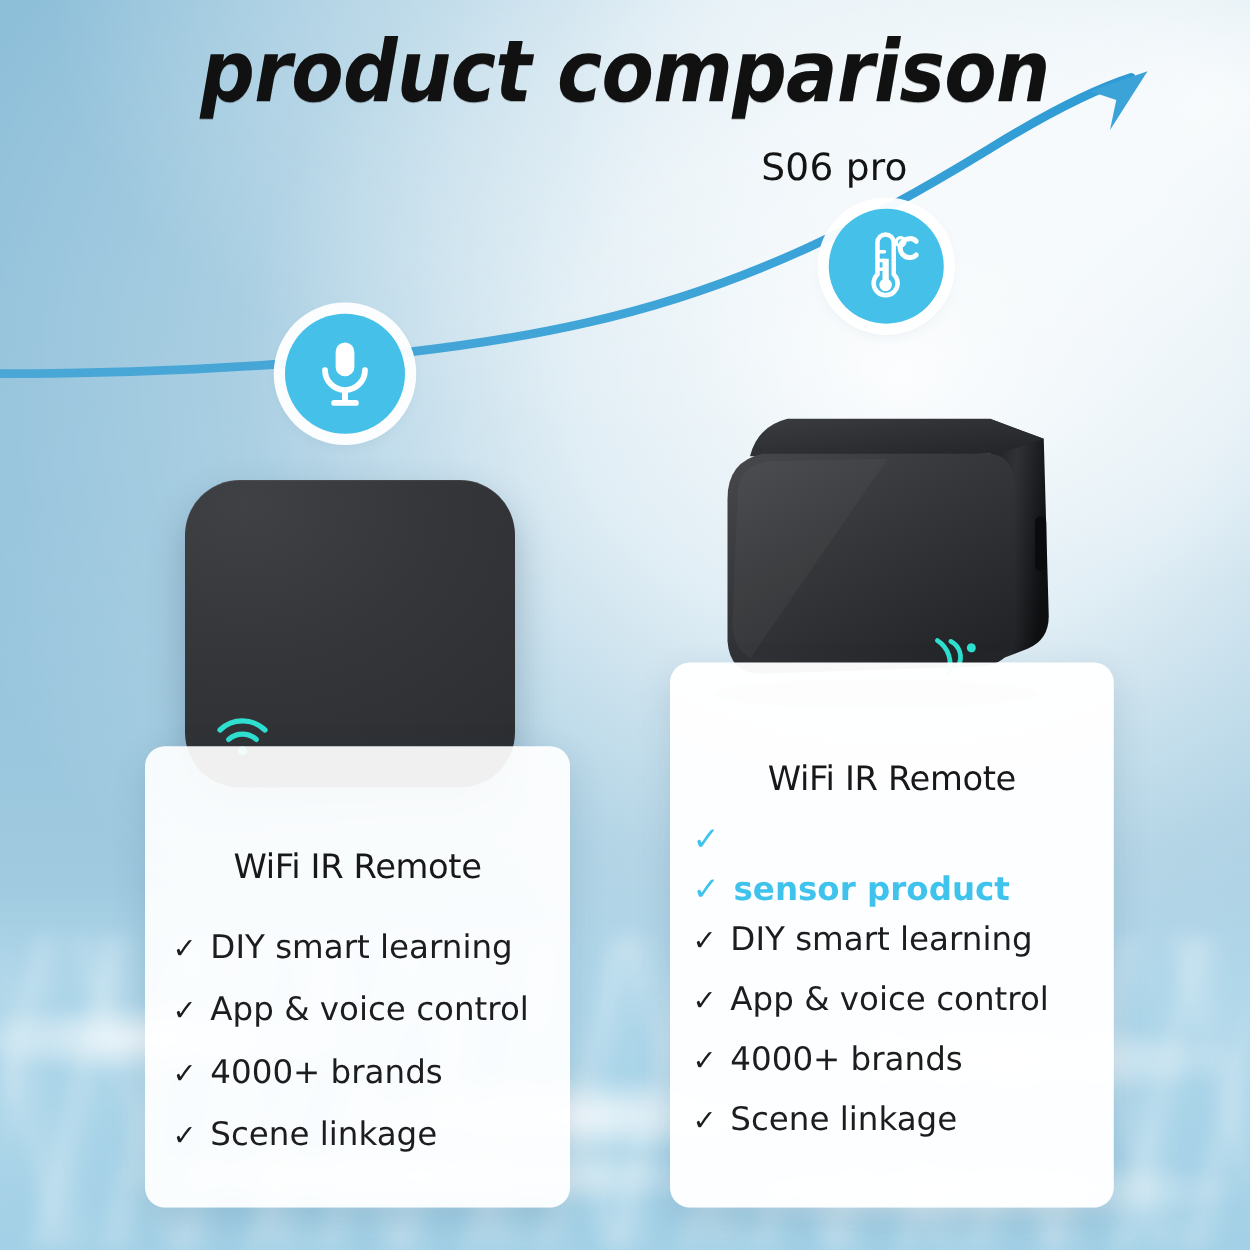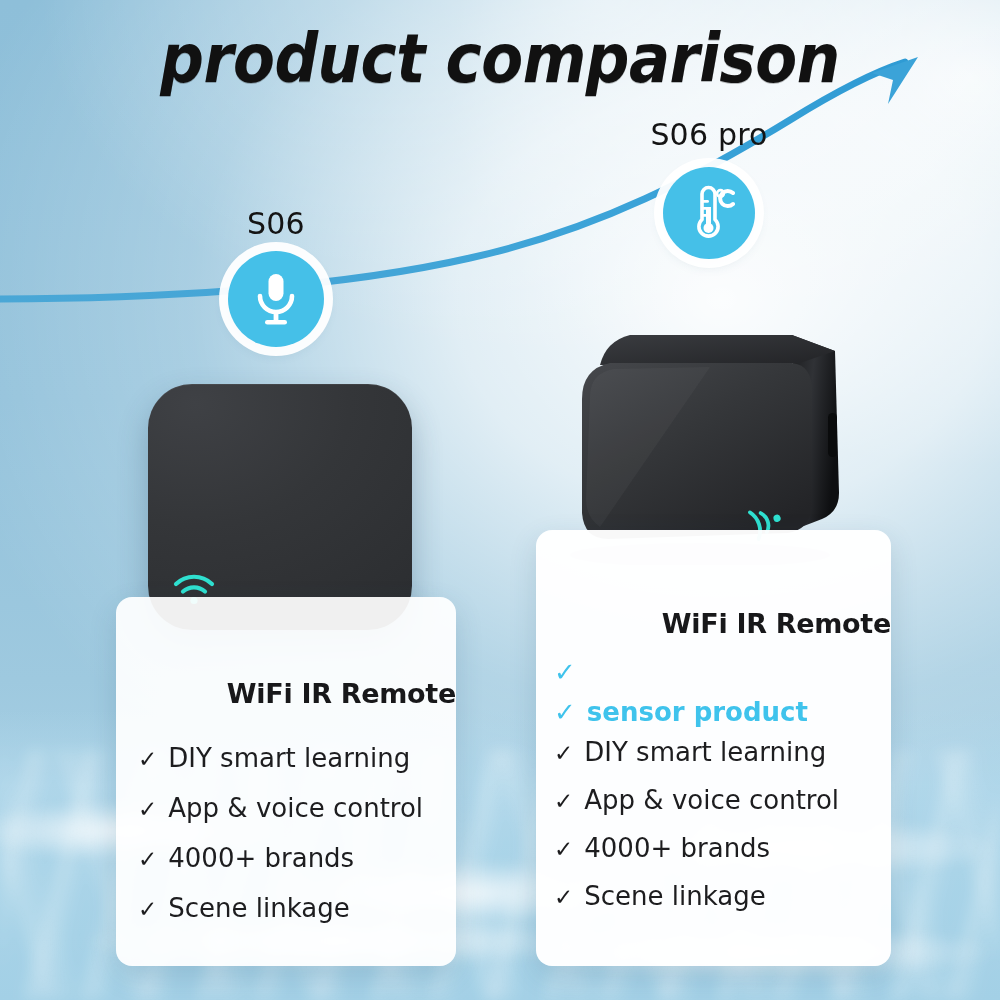--- a/index.html
+++ b/index.html
@@ -76,21 +76,21 @@
     position: absolute;
     border-radius: 50%;
     background: #45c0e8;
     box-shadow: 0 0 0 9px rgba(255,255,255,0.95), 0 4px 14px rgba(40,90,120,0.22);
     display: flex;
     align-items: center;
     justify-content: center;
   }
   .badge-label {
     position: absolute;
-    text-align: center;
+    text-align: left;
     color: #141414;
     font-size: 30px;
     font-family: "DejaVu Sans", sans-serif;
     letter-spacing: .2px;
     white-space: nowrap;
   }
 
   
   .device-flat {
     position: absolute;
@@ -112,22 +112,22 @@
   .card {
     position: absolute;
     background: rgba(255,255,255,0.93);
     border-radius: 16px;
     box-shadow: 0 10px 28px rgba(40,80,110,0.16);
   }
   .card-left  { left: 116px; top: 597px; width: 340px; height: 369px; }
   .card-right { left: 536px; top: 530px; width: 355px; height: 436px; background: rgba(255,255,255,0.97); }
 
   .card-title {
-    text-align: right;
-    font-weight: 700;
+    text-align: center;
+    font-weight: 400;
     color: #18181a;
     font-family: "DejaVu Sans", sans-serif;
     letter-spacing: -0.3px;
   }
   .card-left .card-title  { font-size: 27px; margin-top: 81px; }
   .card-right .card-title { font-size: 27px; margin-top: 78px; }
 
   .feature-list { list-style: none; margin: 0; padding: 0; }
   .card-left .feature-list  { margin-top: 36px; padding-left: 22px; }
   .card-right .feature-list { margin-top: 20px; padding-left: 18px; }
@@ -181,21 +181,20 @@
       <linearGradient id="curveGrad" x1="0" y1="1" x2="1" y2="0">
         <stop offset="0%" stop-color="#4aa7d6"></stop>
         <stop offset="55%" stop-color="#3ba3d8"></stop>
         <stop offset="100%" stop-color="#2f9bd4"></stop>
       </linearGradient>
     </defs>
     <path d="M -10 299 C 140 299, 330 290, 470 258 C 600 229, 700 175, 790 120 C 845 86, 880 70, 905 62" fill="none" stroke="url(#curveGrad)" stroke-width="7" stroke-linecap="round"></path>
     <path d="M 918 57 L 872 73 L 893 80 L 888 104 Z" fill="#3ba3d8"></path>
   </svg>
 
-  <div class="badge-label" style="left:196px; top:206px; width:160px;">S06</div>
   <div class="badge" style="left:228px; top:251px; width:96px; height:96px;">
     <svg width="50" height="58" viewBox="0 0 50 58">
       <rect x="17.5" y="4" width="15" height="27" rx="7.5" fill="#ffffff"></rect>
       <path d="M9 26 a16 16 0 0 0 32 0" fill="none" stroke="#ffffff" stroke-width="4.6" stroke-linecap="round"></path>
       <rect x="22.6" y="41" width="4.8" height="10" fill="#ffffff"></rect>
       <rect x="14" y="50" width="22" height="4.6" rx="2.3" fill="#ffffff"></rect>
     </svg>
   </div>
 
   <div class="badge-label" style="left:609px; top:117px; width:200px;">S06 pro</div>

